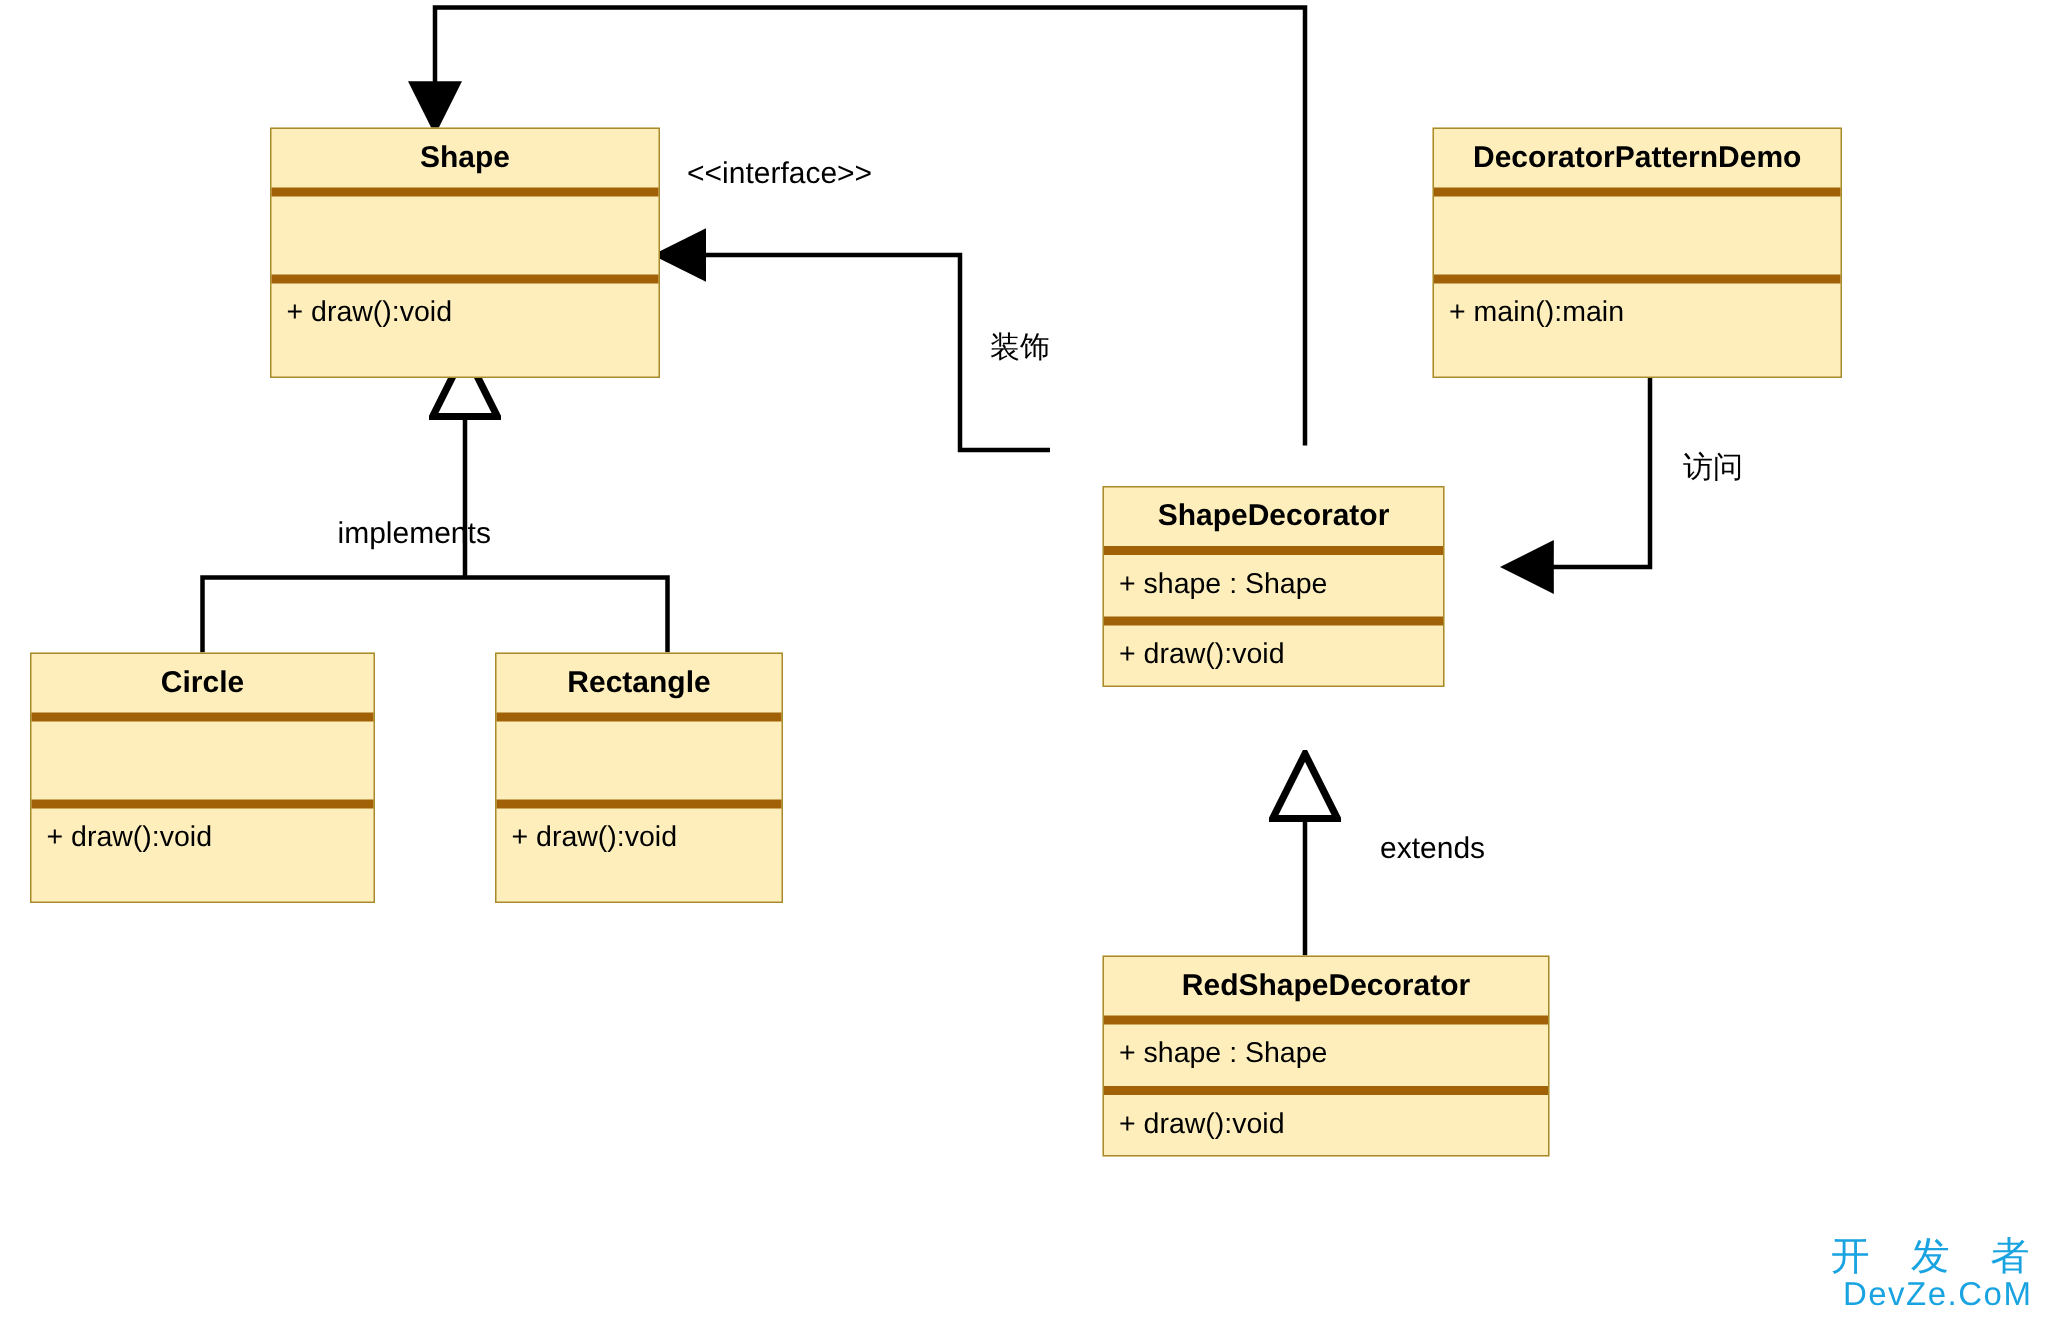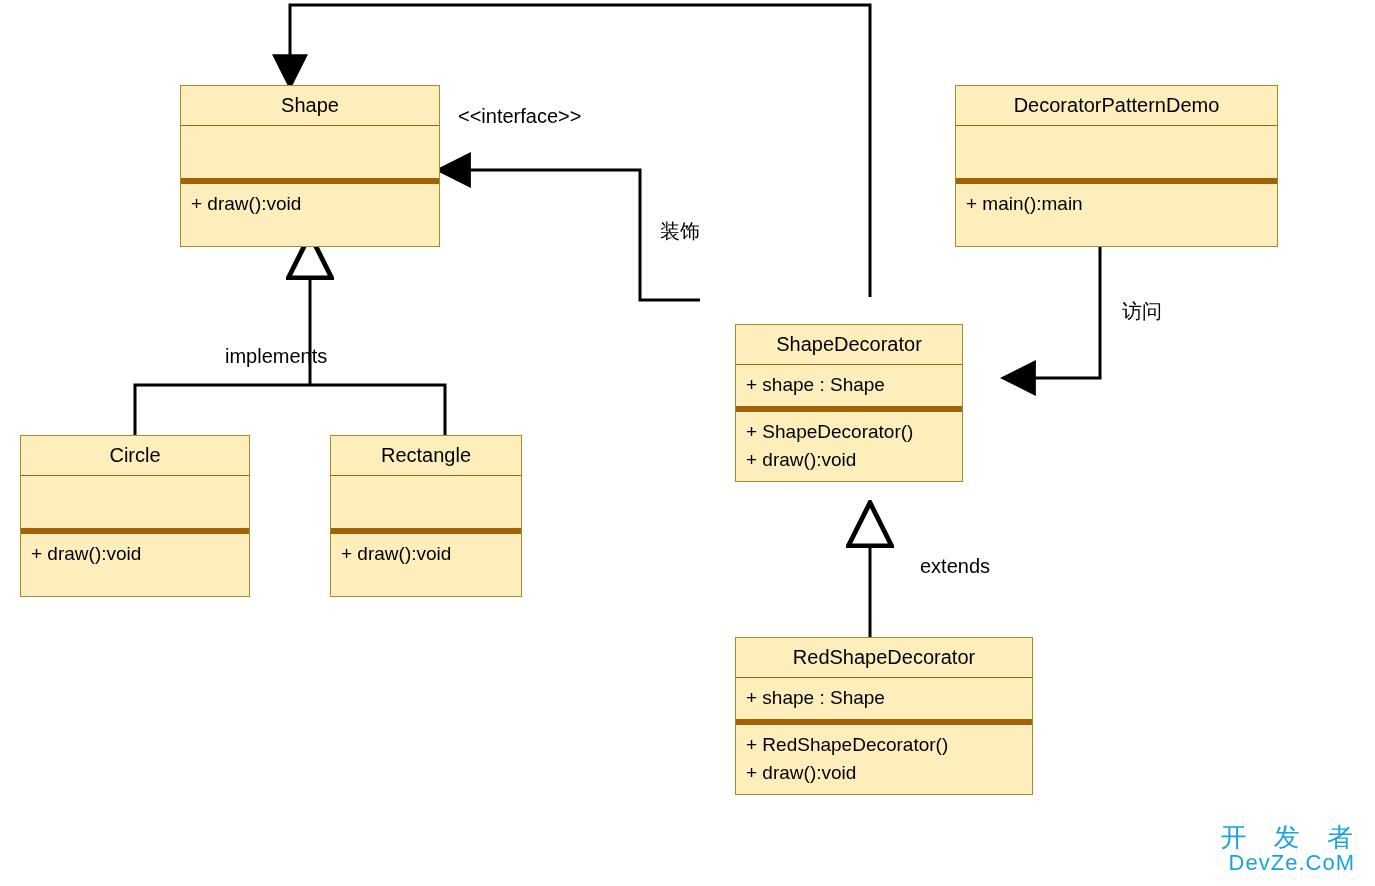--- a/index.html
+++ b/index.html
@@ -12,24 +12,24 @@
     height: 886px;
   }
   .uml-box {
     position: absolute;
     background: #fdeebb;
     border: 1.5px solid #a88a2a;
     box-sizing: border-box;
   }
   .uml-title {
     text-align: center;
-    font-weight: normal;
+    font-weight: bold;
     font-size: 20px;
     padding: 8px 0;
-    border-bottom: 1px solid #a16207;
+    border-bottom: 6px solid #a16207;
   }
   .uml-section {
     min-height: 24px;
     padding: 6px 10px;
     border-bottom: 6px solid #a16207;
     font-size: 19px;
     line-height: 1.5;
   }
   .uml-section:last-child { border-bottom: none; }
   .label {
@@ -96,35 +96,33 @@
 <div class="uml-box" style="left:330px; top:435px; width:192px;">
   <div class="uml-title">Rectangle</div>
   <div class="uml-section" style="min-height:40px;"></div>
   <div class="uml-section" style="min-height:50px;">+ draw():void</div>
 </div>
 
 <div class="uml-box" style="left:735px; top:297px; width:228px;margin-top:27px;">
   <div class="uml-title">ShapeDecorator</div>
   <div class="uml-section">+ shape : Shape</div>
   <div class="uml-section">
-    <div>+ ShapeDecorator()</div>
     <div>+ draw():void</div>
   </div>
 </div>
 
 <div class="uml-box" style="left:735px; top:637px; width:298px;">
   <div class="uml-title">RedShapeDecorator</div>
   <div class="uml-section">+ shape : Shape</div>
   <div class="uml-section">
-    <div>+ RedShapeDecorator()</div>
     <div>+ draw():void</div>
   </div>
 </div>
 
-<div class="uml-box" style="left:955px; top:85px; width:323px;">
+<div class="uml-box" style="left:955px; top:85px; width:273px;">
   <div class="uml-title">DecoratorPatternDemo</div>
   <div class="uml-section" style="min-height:40px;"></div>
   <div class="uml-section" style="min-height:50px;">+ main():main</div>
 </div>
 
 <div class="label" style="left:225px; top:345px;">implements</div>
 <div class="label" style="left:920px; top:555px;">extends</div>
 <div class="label" style="left:660px; top:218px;">装饰</div>
 <div class="label" style="left:1122px; top:298px;">访问</div>
 

